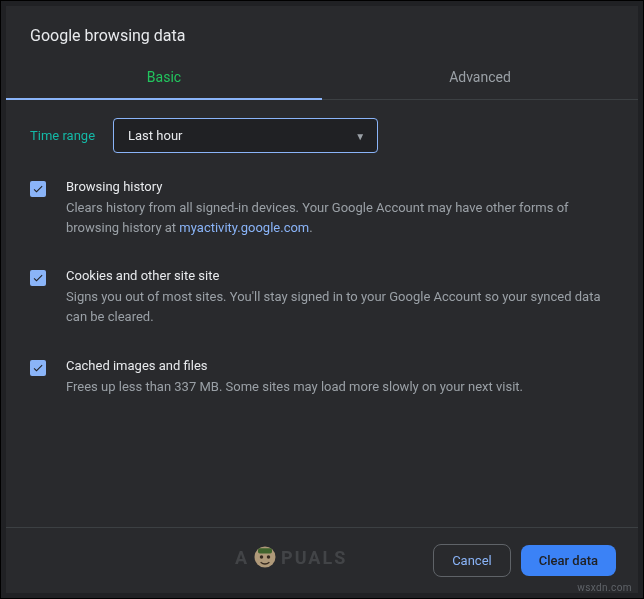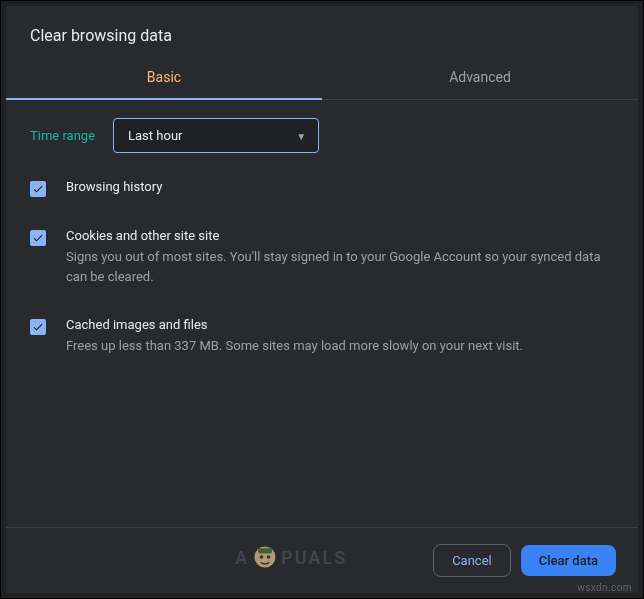--- a/index.html
+++ b/index.html
@@ -31,21 +31,21 @@
     .tab {
       flex: 1;
       text-align: center;
       padding: 14px 0;
       font-size: 14px;
       color: #9aa0a6;
       cursor: pointer;
       position: relative;
     }
     .tab.active {
-      color: #fdba74;
+      color: #22c55e;
     }
     .tab.active::after {
       content: "";
       position: absolute;
       left: 0; right: 0; bottom: -1px;
       height: 2px;
       background: #8ab4f8;
     }
     .content {
       padding: 18px 24px 0 24px;
@@ -59,21 +59,21 @@
       margin-bottom: 26px;
     }
     .time-label { color: #14b8a6; font-size: 13px; }
     .select {
       position: relative;
       border: 1px solid #8ab4f8;
       border-radius: 4px;
       background: #202124;
       color: #e8eaed;
       padding: 9px 38px 9px 14px;
-      width: 206px;
+      width: 265px;
       cursor: pointer;
       font-size: 13px;
     }
     .select .chevron {
       position: absolute;
       right: 12px;
       top: 50%;
       transform: translateY(-50%);
       color: #9aa0a6;
       font-size: 10px;
@@ -151,21 +151,21 @@
     .brand-logo {
       width: 28px; height: 28px;
       display: inline-block;
     }
   </style>
 </head>
 <body>
 
 <div class="dialog">
   <div class="header">
-    <div class="title">Clear browsing data</div>
+    <div class="title">Google browsing data</div>
   </div>
 
   <div class="tabs">
     <div class="tab active">Basic</div>
     <div class="tab">Advanced</div>
   </div>
 
   <div class="content">
     <div class="time-row">
       <span class="time-label">Time range</span>
@@ -176,20 +176,23 @@
     </div>
 
     <div class="option-row">
       <div class="checkbox">
         <svg viewBox="0 0 24 24">
             <path fill="#202124" d="M9 16.17 4.83 12l-1.42 1.41L9 19 21 7l-1.41-1.41z"></path>
           </svg>
       </div>
       <div class="opt-text">
         <div class="opt-title">Browsing history</div>
+        <div class="opt-desc">
+          <span>Clears history from all signed-in devices. Your Google Account may have other forms of browsing history at </span><a>myactivity.google.com</a><span>.</span>
+        </div>
       </div>
     </div>
 
     <div class="option-row">
       <div class="checkbox">
         <svg viewBox="0 0 24 24">
             <path fill="#202124" d="M9 16.17 4.83 12l-1.42 1.41L9 19 21 7l-1.41-1.41z"></path>
           </svg>
       </div>
       <div class="opt-text">

